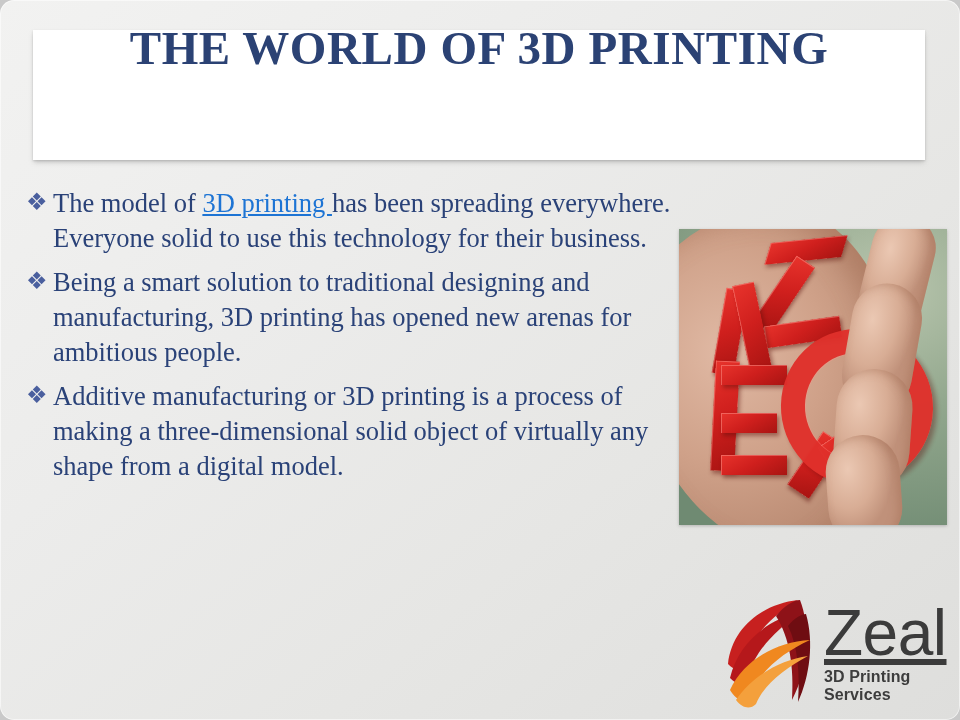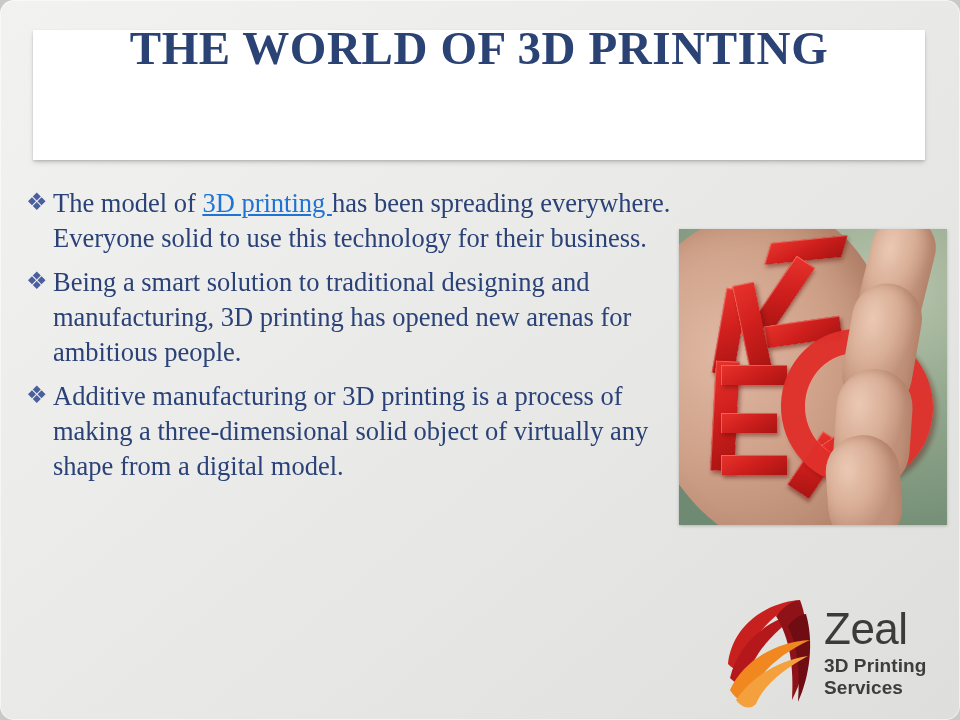--- a/index.html
+++ b/index.html
@@ -184,28 +184,29 @@
     top: 592px;
     width: 236px;
     height: 122px;
     display: flex;
     align-items: center;
   }
   .logo-mark { position: relative; width: 108px; height: 110px; flex: 0 0 auto; }
   .logo-word { margin-left: 2px; display: flex; flex-direction: column; align-items: flex-start; }
   .logo-zeal {
     font-family: "Liberation Sans", "DejaVu Sans", sans-serif;
-    font-size: 44px;
+    font-size: 64px;
     color: #3b3b3b;
     line-height: 0.98;
     letter-spacing: -0.5px;
+    text-decoration: underline;
   }
   .logo-tag {
     font-family: "Liberation Sans", "DejaVu Sans", sans-serif;
-    font-size: 19px;
+    font-size: 16px;
     font-weight: bold;
     color: #3d3d3d;
     letter-spacing: 0.1px;
     margin-top: 4px;
   }
 </style>
 </head>
 <body>
 
 <div class="slide">

